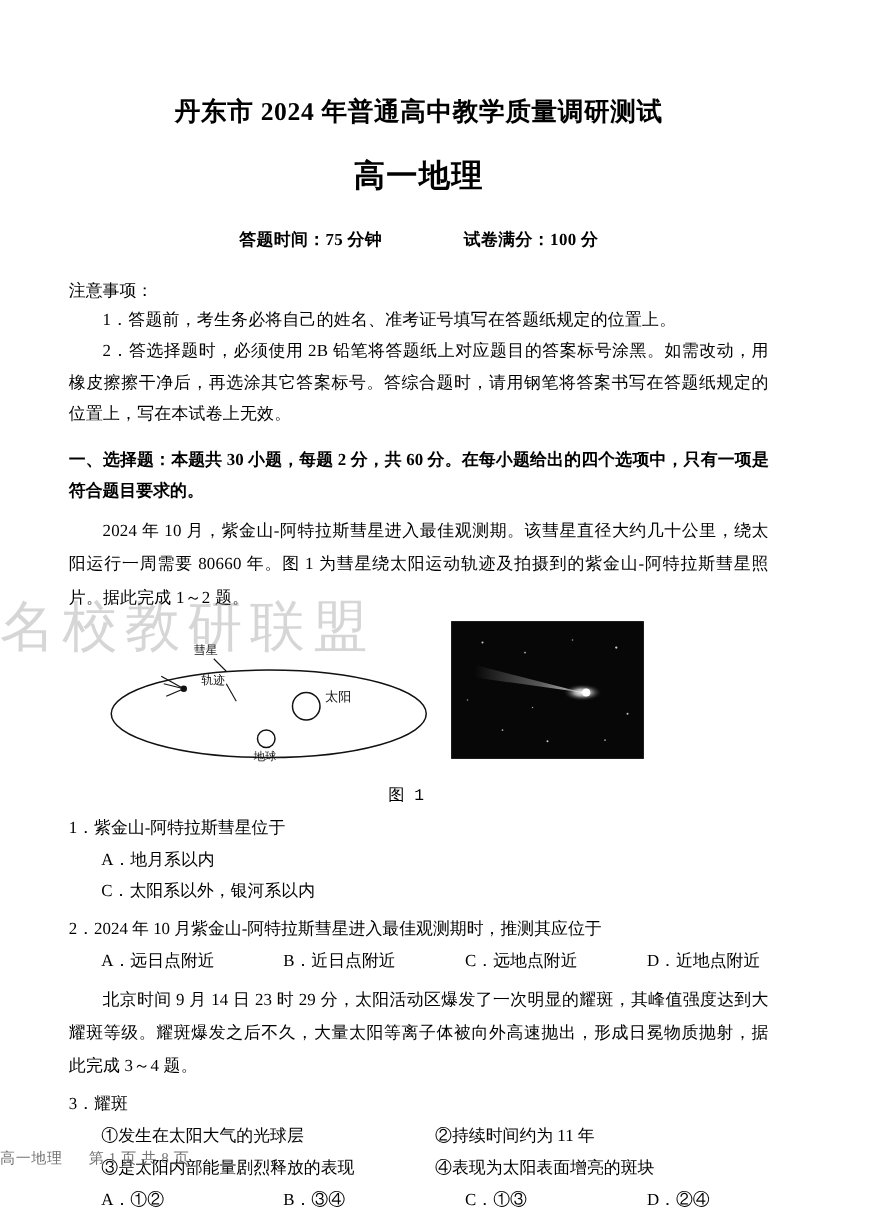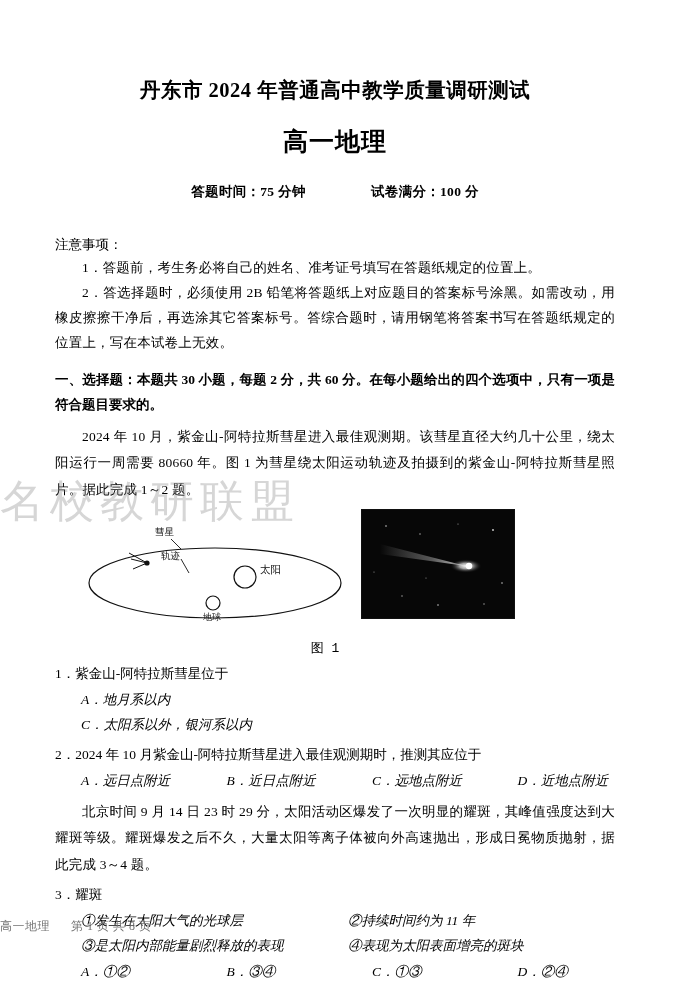--- a/index.html
+++ b/index.html
@@ -53,21 +53,21 @@
     letter-spacing: 0.3px;
   }
   .exam-meta .gap {
     display: inline-block;
     width: 58px;
   }
 
   
   .notice-title {
     font-size: 13.5px;
-    margin-top: 32px;
+    margin-top: 20px;
     line-height: 1.75;
   }
   p.para {
     font-size: 13.5px;
     line-height: 1.85;
     margin: 0;
     text-align: justify;
     letter-spacing: 0.2px;
   }
   p.indent2 { text-indent: 2em; }
@@ -100,21 +100,21 @@
     display: flex;
     margin-left: 26px;
   }
   .opts-2col .col { width: 50%; }
   .opts-4col {
     display: flex;
     margin-left: 26px;
     gap: 48px;
   }
   .opts-4col .col { width: 25%; }
-  .opt-line { white-space: nowrap; font-style: italic; }
+  .opt-line { white-space: nowrap; }
 
   
   .figure-wrap {
     position: relative;
     height: 128px;
     margin-top: 6px;
   }
   .figure-caption {
     text-align: center;
     font-size: 13px;

